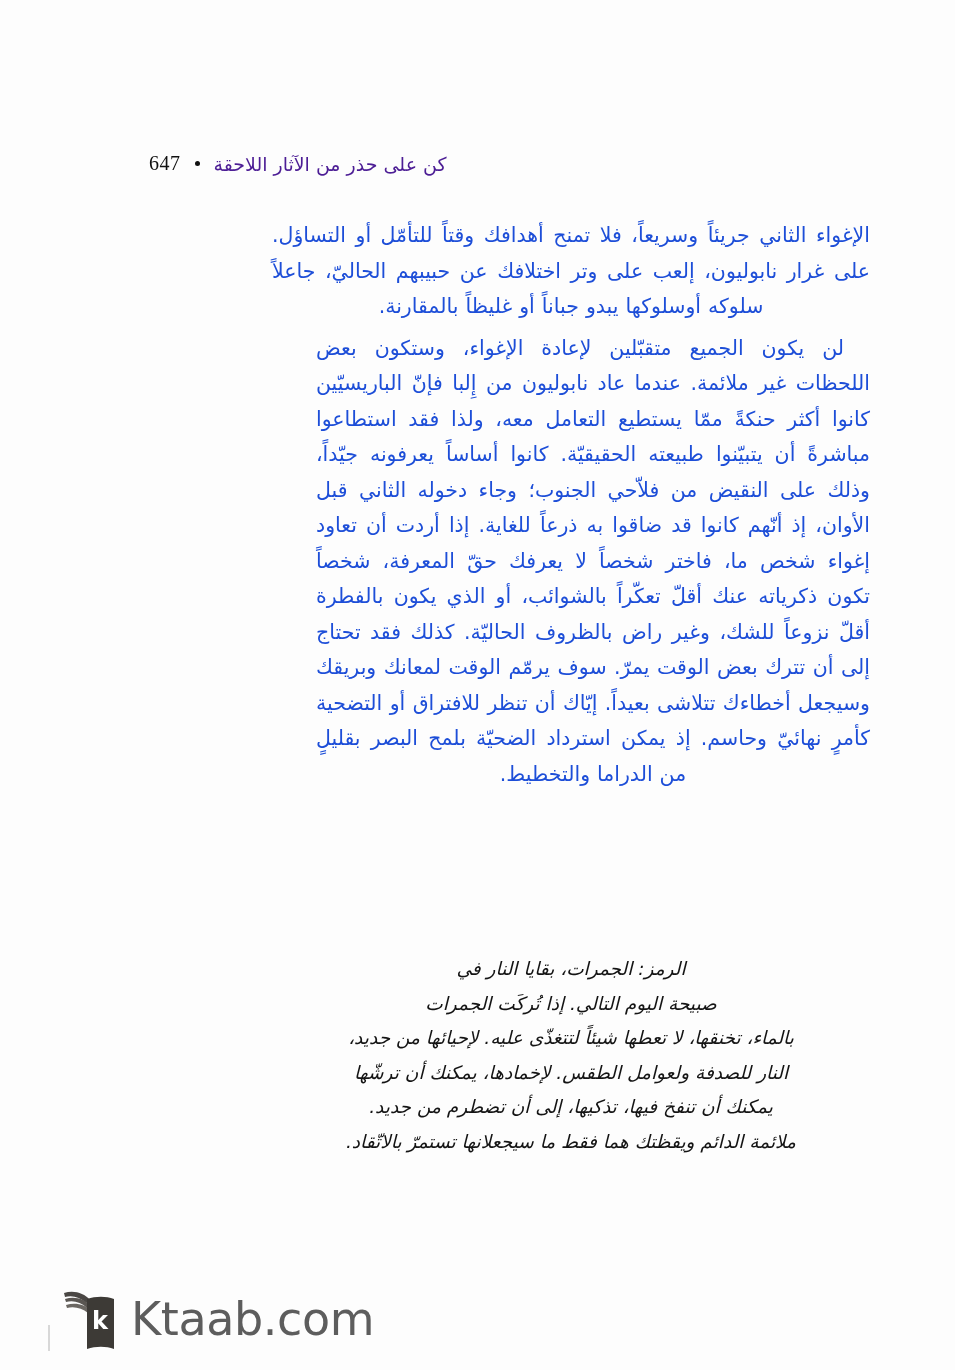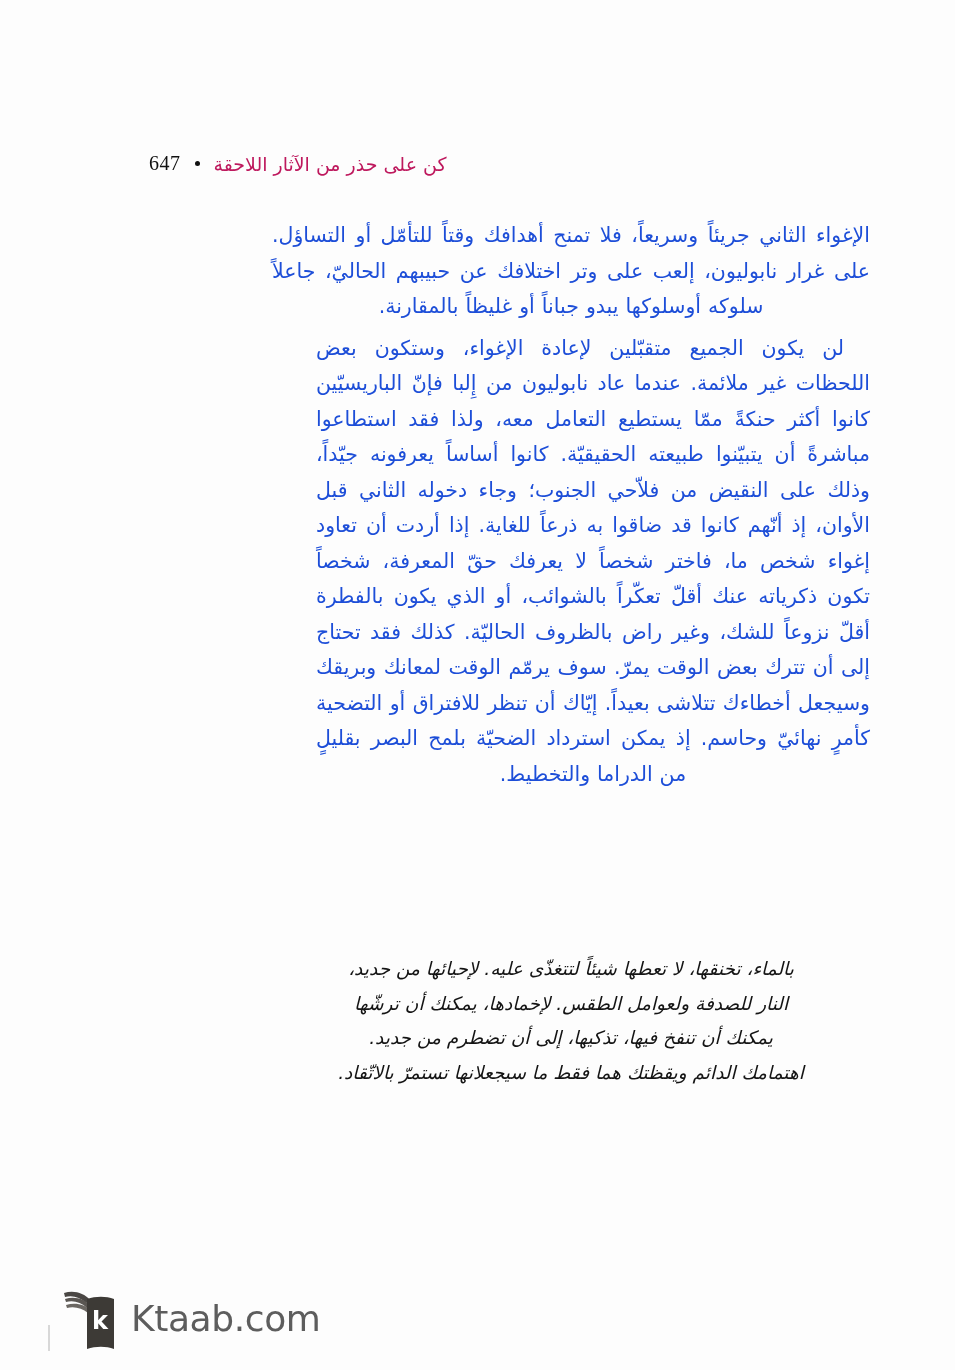--- a/index.html
+++ b/index.html
@@ -43,21 +43,21 @@
     height: 5px;
     border-radius: 50%;
     background: #111;
     display: inline-block;
   }
 
   .header-title {
     direction: rtl;
     font-family: "DejaVu Sans", "Liberation Sans", sans-serif;
     font-size: 19px;
-    color: #be185d;
+    color: #4c1d95;
     white-space: nowrap;
   }
 
   
   .text-column {
     position: absolute;
     top: 218px;
     right: 85px;
     width: 598px;
     direction: rtl;
@@ -122,21 +122,21 @@
     height: 72px;
     flex: 0 0 auto;
   }
 
   .logo-mark svg {
     display: block;
   }
 
   .wordmark {
     font-family: "DejaVu Sans", "Liberation Sans", sans-serif;
-    font-size: 36px;
+    font-size: 46px;
     color: #5d5d5d;
     letter-spacing: -0.4px;
     line-height: 1;
   }
 
   .spine-tick {
     position: absolute;
     left: 48px;
     top: 1325px;
     width: 2px;
@@ -154,24 +154,26 @@
     <span class="header-bullet"></span>
     <span class="header-title">كن على حذر من الآثار اللاحقة</span>
   </div>
 
   <div class="text-column">
     <p class="body-par">الإغواء الثاني جريئاً وسريعاً، فلا تمنح أهدافك وقتاً للتأمّل أو التساؤل. على غرار نابوليون، إلعب على وتر اختلافك عن حبيبهم الحاليّ، جاعلاً سلوكه أوسلوكها يبدو جباناً أو غليظاً بالمقارنة.</p>
     <p class="body-par indented">لن يكون الجميع متقبّلين لإعادة الإغواء، وستكون بعض اللحظات غير ملائمة. عندما عاد نابوليون من إِلبا فإنّ الباريسيّين كانوا أكثر حنكةً ممّا يستطيع التعامل معه، ولذا فقد استطاعوا مباشرةً أن يتبيّنوا طبيعته الحقيقيّة. كانوا أساساً يعرفونه جيّداً، وذلك على النقيض من فلاّحي الجنوب؛ وجاء دخوله الثاني قبل الأوان، إذ أنّهم كانوا قد ضاقوا به ذرعاً للغاية. إذا أردت أن تعاود إغواء شخص ما، فاختر شخصاً لا يعرفك حقّ المعرفة، شخصاً تكون ذكرياته عنك أقلّ تعكّراً بالشوائب، أو الذي يكون بالفطرة أقلّ نزوعاً للشك، وغير راض بالظروف الحاليّة. كذلك فقد تحتاج إلى أن تترك بعض الوقت يمرّ. سوف يرمّم الوقت لمعانك وبريقك وسيجعل أخطاءك تتلاشى بعيداً. إيّاك أن تنظر للافتراق أو التضحية كأمرٍ نهائيّ وحاسم. إذ يمكن استرداد الضحيّة بلمح البصر بقليلٍ من الدراما والتخطيط.</p>
   </div>
 
   <div class="quote-block">
+    <div class="quote-line">الرمز: الجمرات، بقايا النار في</div>
+    <div class="quote-line">صبيحة اليوم التالي. إذا تُركَت الجمرات</div>
     <div class="quote-line">بالماء، تخنقها، لا تعطها شيئاً لتتغذّى عليه. لإحيائها من جديد،</div>
     <div class="quote-line">النار للصدفة ولعوامل الطقس. لإخمادها، يمكنك أن ترشّها</div>
     <div class="quote-line">يمكنك أن تنفخ فيها، تذكيها، إلى أن تضطرم من جديد.</div>
-    <div class="quote-line">اهتمامك الدائم ويقظتك هما فقط ما سيجعلانها تستمرّ بالاتّقاد.</div>
+    <div class="quote-line">ملائمة الدائم ويقظتك هما فقط ما سيجعلانها تستمرّ بالاتّقاد.</div>
   </div>
 
   <div class="spine-tick"></div>
 
   <div class="watermark">
     <span class="logo-mark">
       <svg width="56" height="72" viewBox="0 0 56 72" xmlns="http://www.w3.org/2000/svg">
 
         <path d="M2 10 C12 7, 22 10, 28 17 L24 20 C18 14, 10 12, 3 14 Z" fill="#4a4744"></path>
         <path d="M3 16 C13 13, 22 16, 28 22 L25 25 C19 19, 11 17, 4 19 Z" fill="#5a5652"></path>

